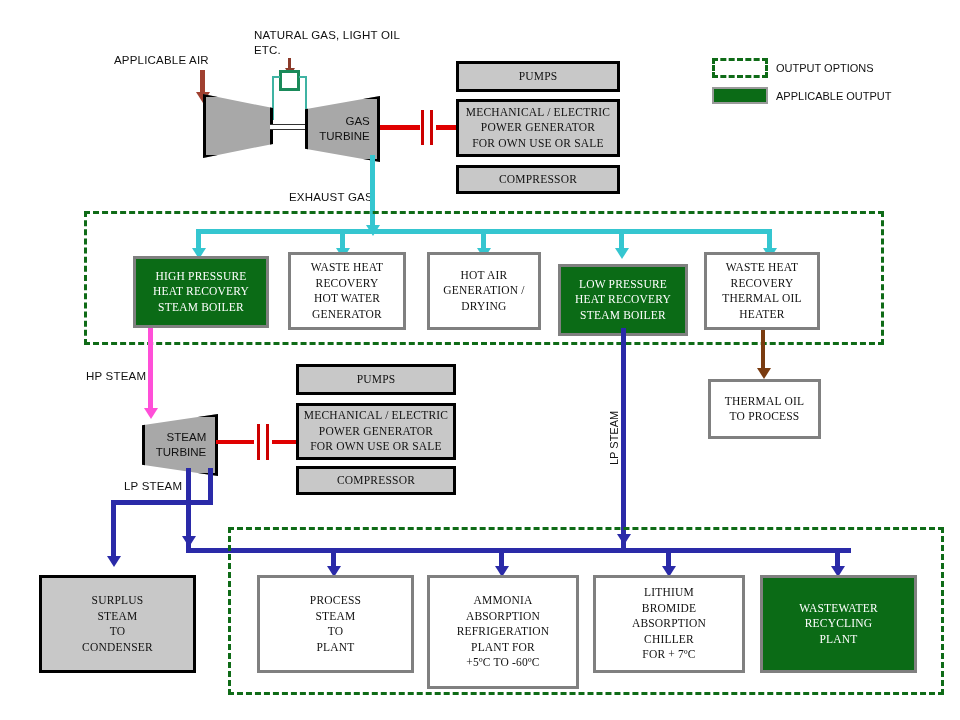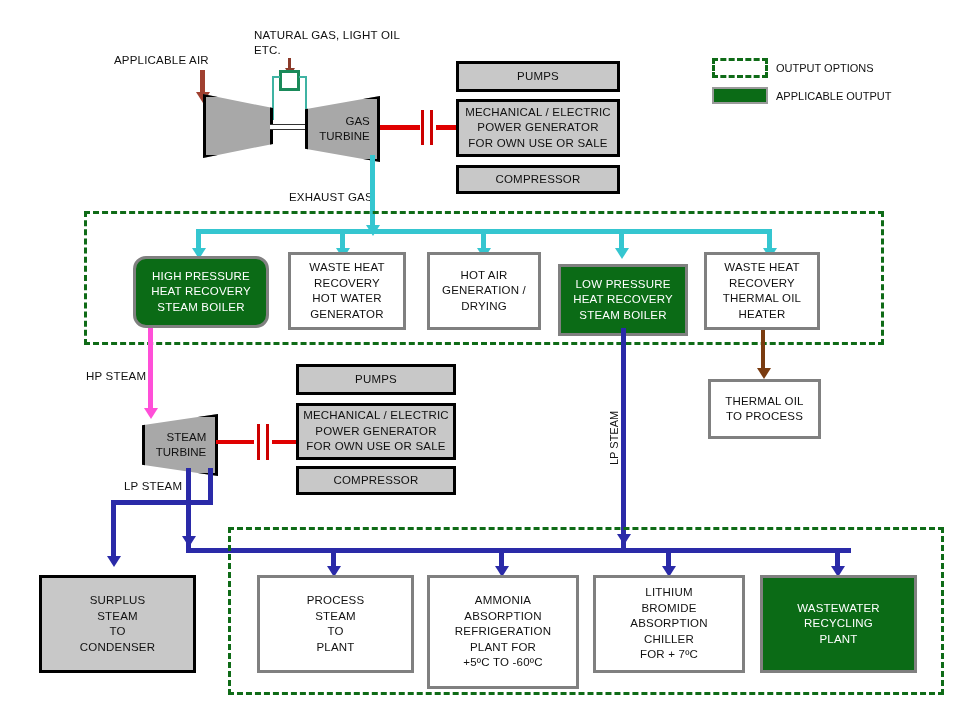--- a/index.html
+++ b/index.html
@@ -43,20 +43,21 @@
     box-sizing: border-box;
     display: flex;
     align-items: center;
     justify-content: center;
     text-align: center;
     font-size: 11.5px;
     line-height: 15.5px;
     letter-spacing: 0.2px;
     white-space: pre-line;
     color: #111111;
+    font-family: Liberation Serif, serif;
   }
   
   .box-equip {
     background: #c8c8c8;
     border: 3px solid #000000;
   }
   
   .box-option {
     background: #ffffff;
     border: 3px solid #808080;
@@ -218,21 +219,21 @@
 
   <div class="vline" style="left:481px; top:229px; width:5px; height:24px; background:#35c6d0;"></div>
   <div class="arrow-down" style="left:476.5px; top:248px; border-top:11px solid #35c6d0;"></div>
 
   <div class="vline" style="left:619px; top:229px; width:5px; height:24px; background:#35c6d0;"></div>
   <div class="arrow-down" style="left:614.5px; top:248px; border-top:11px solid #35c6d0;"></div>
 
   <div class="vline" style="left:767px; top:229px; width:5px; height:24px; background:#35c6d0;"></div>
   <div class="arrow-down" style="left:762.5px; top:248px; border-top:11px solid #35c6d0;"></div>
 
-  <div class="box box-applicable" style="left:133px; top:256px; width:136px; height:72px;border-radius:13px;">HIGH PRESSURE
+  <div class="box box-applicable" style="left:133px; top:256px; width:136px; height:72px;">HIGH PRESSURE
 HEAT  RECOVERY
 STEAM  BOILER</div>
   <div class="box box-option" style="left:288px; top:252px; width:118px; height:78px;">WASTE  HEAT
 RECOVERY
 HOT WATER
 GENERATOR</div>
   <div class="box box-option" style="left:427px; top:252px; width:114px; height:78px;">HOT AIR
 GENERATION /
 DRYING</div>
   <div class="box box-applicable" style="left:558px; top:256px; width:130px; height:72px;margin-top:8px;">LOW PRESSURE

